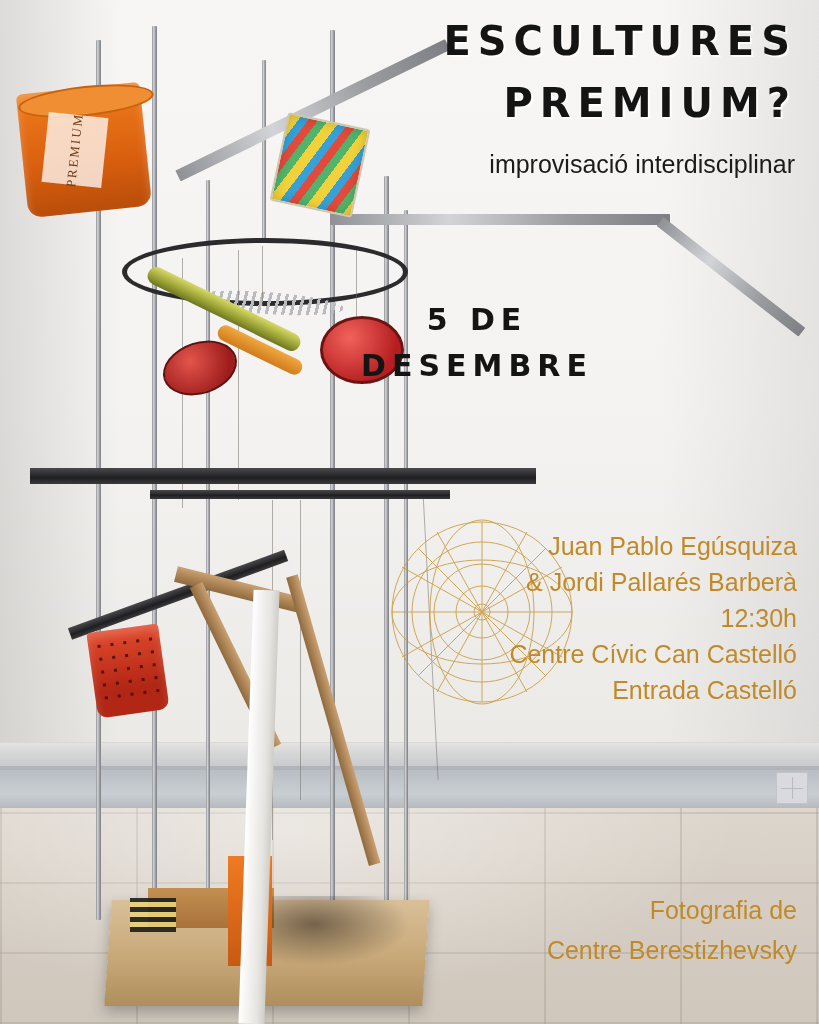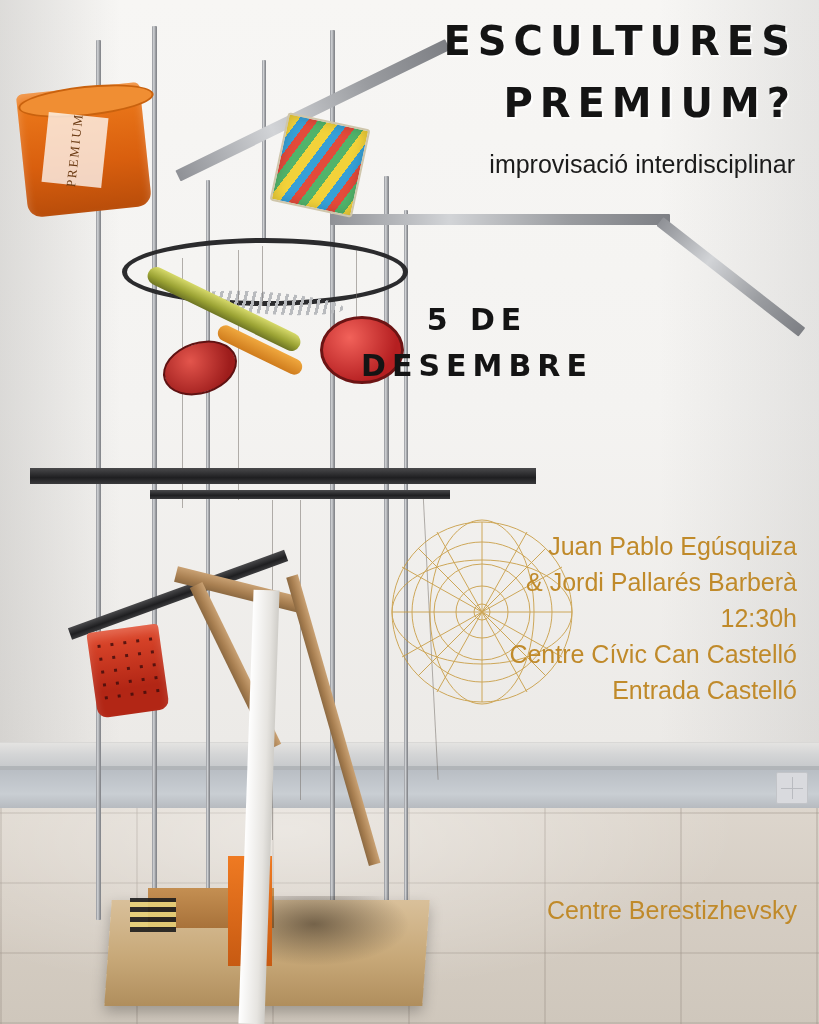--- a/index.html
+++ b/index.html
@@ -425,16 +425,17 @@
 
   <div class="credits">
     <span class="line">Juan Pablo Egúsquiza</span>
     <span class="line">&amp; Jordi Pallarés Barberà</span>
     <span class="line">12:30h</span>
     <span class="line">Centre Cívic Can Castelló</span>
     <span class="line">Entrada Castelló</span>
   </div>
 
   <div class="photo-credit">
+    <span class="line">Fotografia de</span>
     <span class="line">Centre Berestizhevsky</span>
   </div>
 
 </div>
 
 </body></html>

